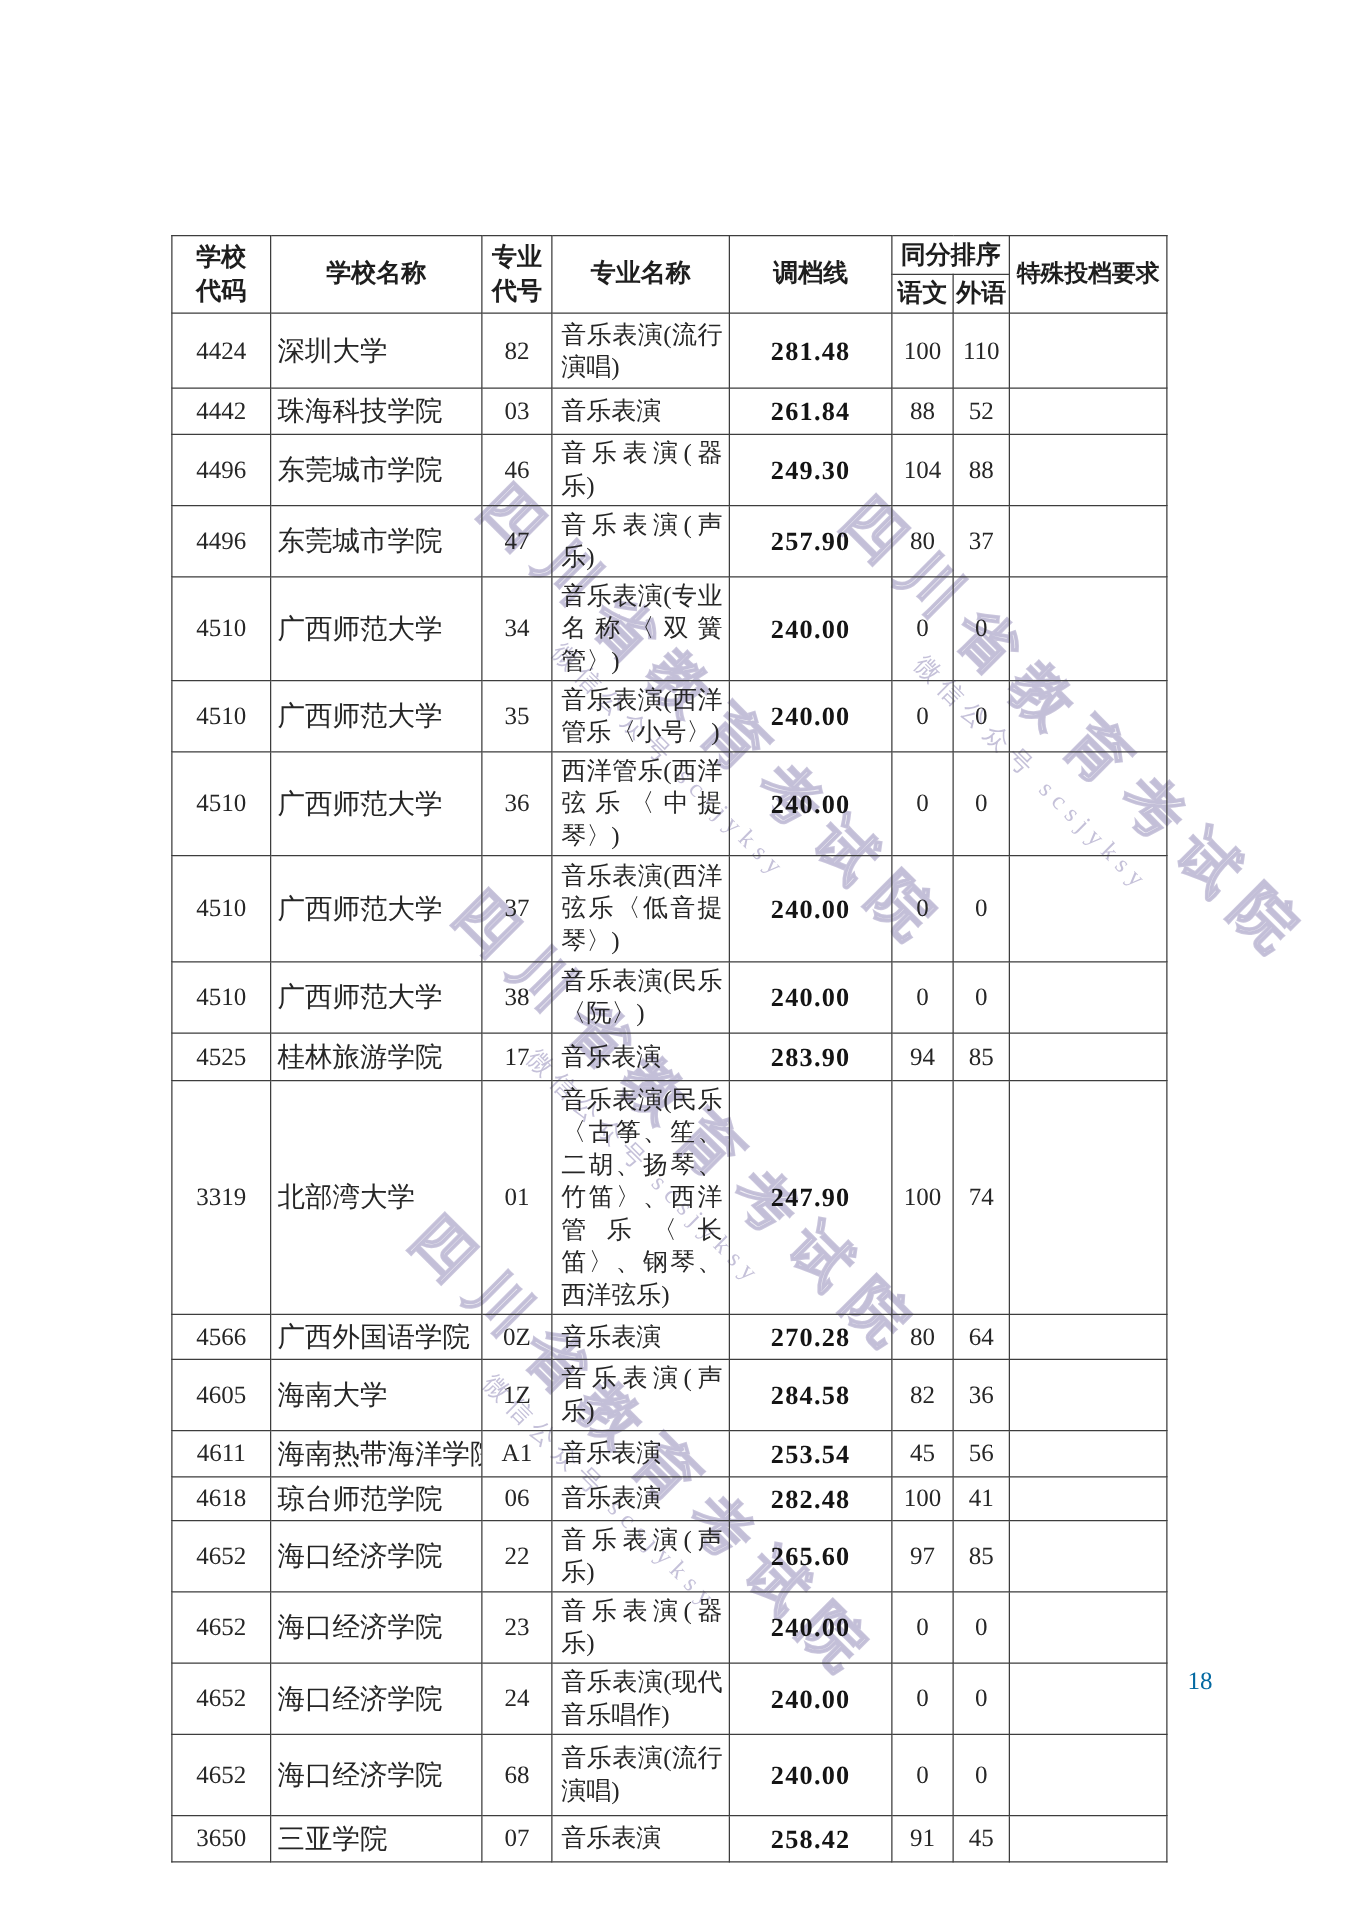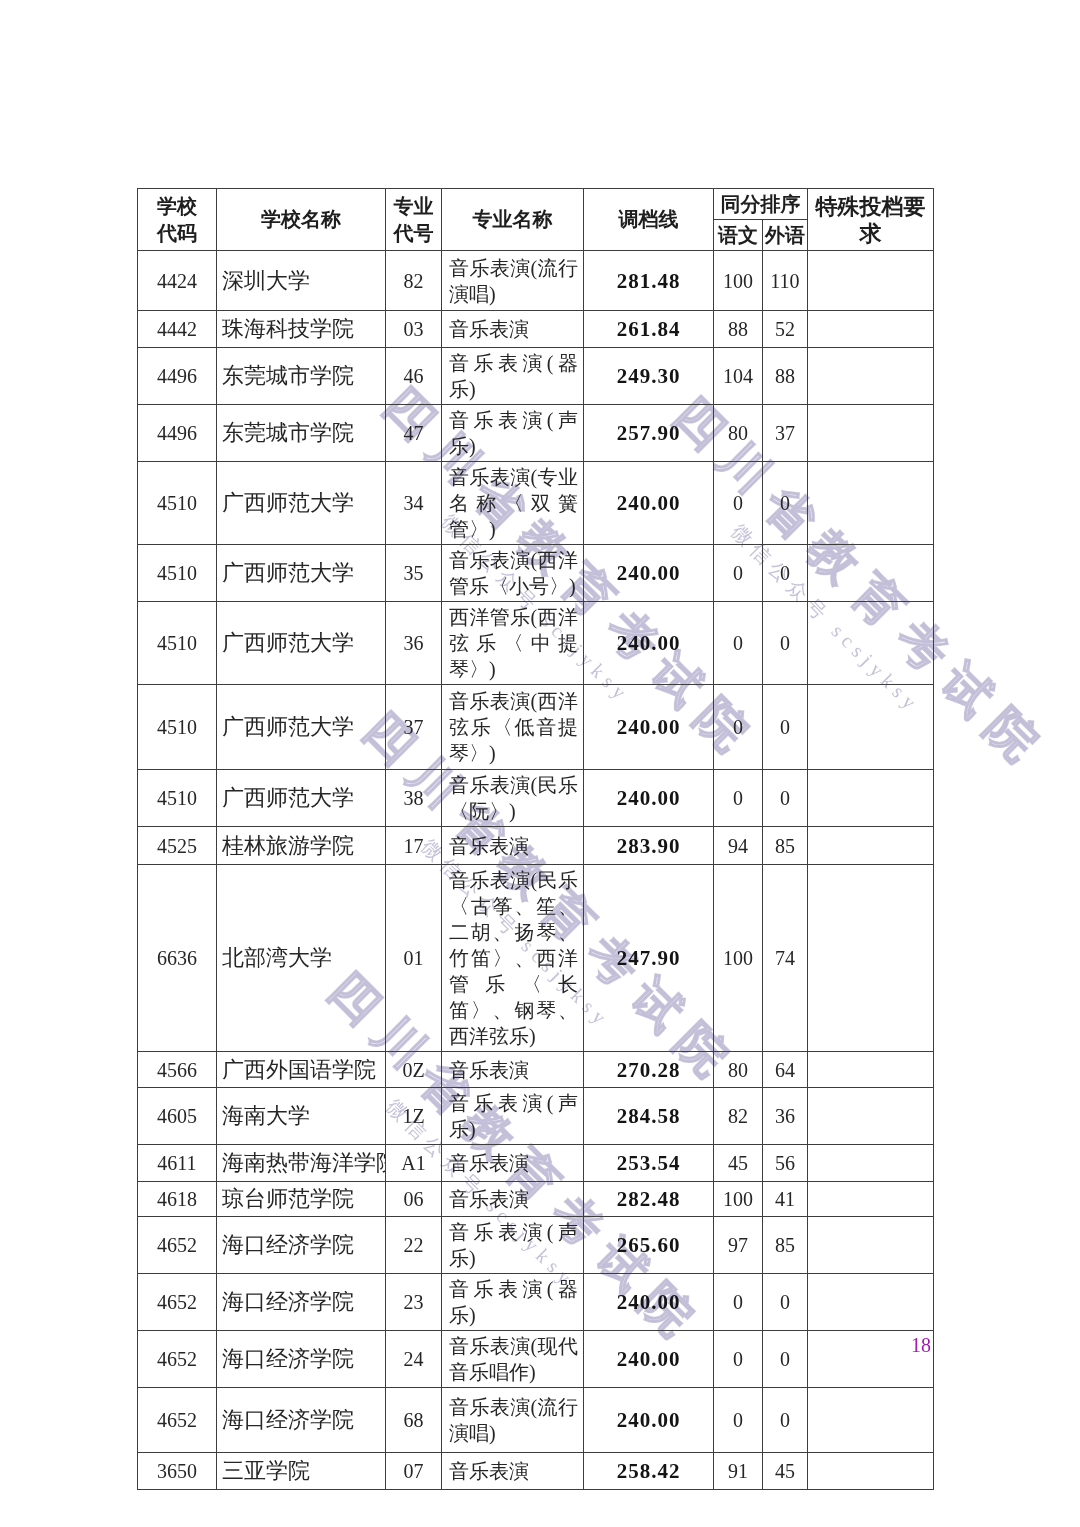--- a/index.html
+++ b/index.html
@@ -44,40 +44,40 @@
     padding:2px 6px;
     overflow:hidden;
   }
   thead th{
     text-align:center;font-weight:700;
     padding:1px 2px;line-height:27px;
     color:#1e1e1e;
   }
   thead tr.h1{height:31px;}
   thead tr.h2{height:31px;}
-  th.special-h{font-size:22px;letter-spacing:0;}
+  th.special-h{font-size:19px;letter-spacing:0;}
   td.c{text-align:center;padding:2px 2px;}
   td.name{
     text-align:left;padding:2px 5px;
     font-size:22px;white-space:nowrap;
   }
   td.major{
     text-align:justify;text-align-last:left;
     padding:2px 5px 2px 7px;
     font-family:Liberation Serif, serif;
   }
   td.score{
     text-align:center;font-weight:700;
     letter-spacing:1px;color:#141414;font-size:21px;font-family:Liberation Serif, serif;
   }
   td.empty{padding:0;}
 
   .page-number{
-    position:absolute;left:911px;top:1334px;
-    font-size:20px;color:#a21caf;z-index:2;
+    position:absolute;left:950px;top:1334px;
+    font-size:20px;color:#0369a1;z-index:2;
   }
 </style>
 </head>
 <body>
 
 <div class="page">
 
   <div class="watermark-layer" id="wm-layer">
       <div class="wm" style="left: 560px; top: 585px;">
         <div class="wm-big">四川省教育考试院</div>
@@ -224,21 +224,21 @@
           <td class="c">4525</td>
           <td class="name">桂林旅游学院</td>
           <td class="c">17</td>
           <td class="major">音乐表演</td>
           <td class="score">283.90</td>
           <td class="c">94</td>
           <td class="c">85</td>
           <td class="c empty"></td>
         </tr>
         <tr style="height: 137px;">
-          <td class="c">6636</td>
+          <td class="c">3319</td>
           <td class="name">北部湾大学</td>
           <td class="c">01</td>
           <td class="major">音乐表演(民乐〈古筝、笙、二胡、扬琴、竹笛〉、西洋管乐〈长笛〉、钢琴、西洋弦乐)</td>
           <td class="score">247.90</td>
           <td class="c">100</td>
           <td class="c">74</td>
           <td class="c empty"></td>
         </tr>
         <tr style="height: 36px;">
           <td class="c">4566</td>

